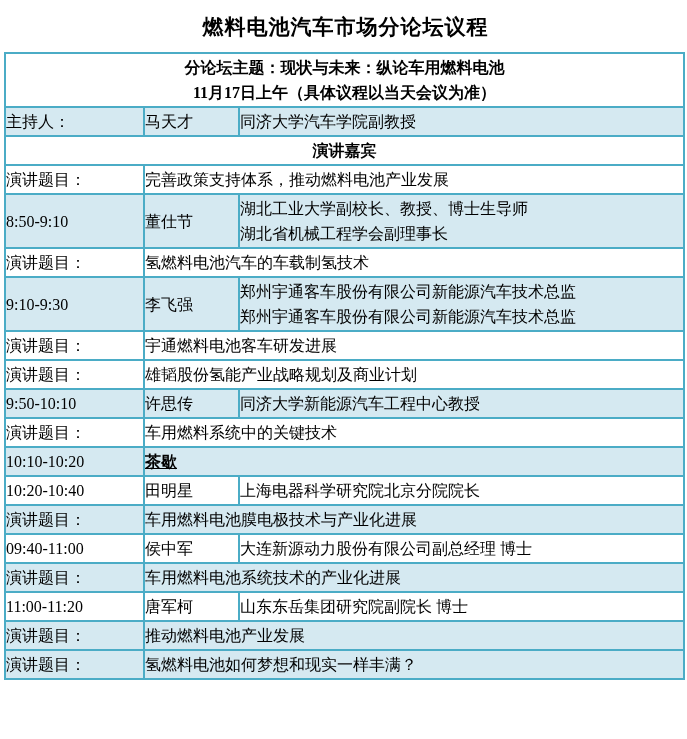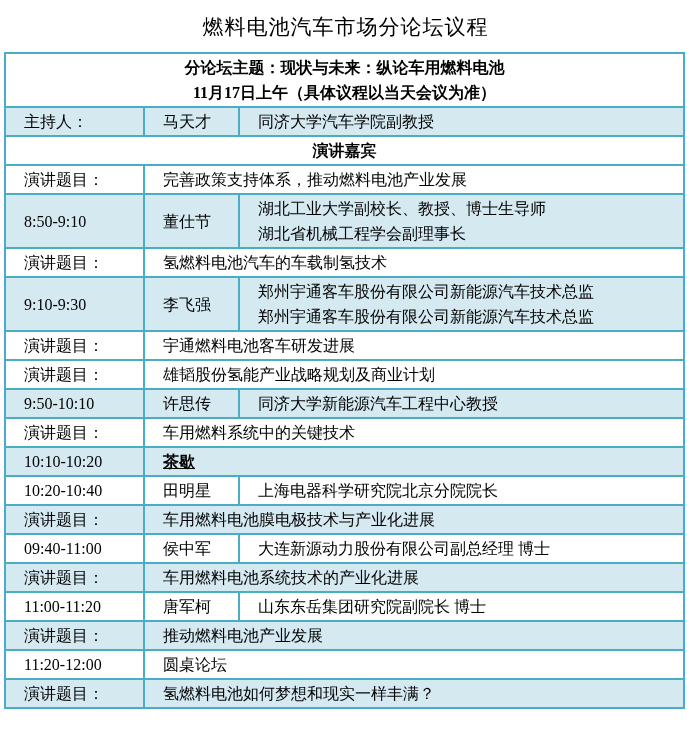--- a/index.html
+++ b/index.html
@@ -9,34 +9,34 @@
   }
   html,body{margin:0;padding:0;background:#ffffff;}
   body{
     font-family:"Liberation Serif","DejaVu Serif",serif;
     color:var(--text-color);
     width:687px;
   }
   .page{width:687px;}
   .page-title{
     font-size:21px;
-    font-weight:normal;
+    font-weight:bold;
     text-align:center;
     margin:13px 0 11px 4px;
     letter-spacing:1px;
   }
   table.agenda{
     border-collapse:collapse;
     table-layout:fixed;
     width:679px;
     margin-left:4px;
   }
   table.agenda td{
     border:2px solid var(--border-color);
-    padding:1px 18px;
+    padding:1px 0;
     font-size:16px;
     line-height:25px;
     vertical-align:middle;
     overflow:hidden;
   }
   tr.blue td{background:var(--row-fill);}
   tr.white td{background:#ffffff;}
   td.header-cell{
     text-align:center;
     font-weight:bold;
@@ -149,23 +149,19 @@
           <td class="c1">11:00-11:20</td>
           <td>唐军柯</td>
           <td>
             <span class="line">山东东岳集团研究院副院长 博士</span>
           </td>
         </tr>
         <tr class="blue">
           <td class="c1">演讲题目：</td>
           <td colspan="2">推动燃料电池产业发展</td>
         </tr>
-        <tr class="white">
-          <td class="c1">11:20-12:00</td>
-          <td colspan="2">圆桌论坛</td>
-        </tr>
         <tr class="blue">
           <td class="c1">演讲题目：</td>
           <td colspan="2">氢燃料电池如何梦想和现实一样丰满？</td>
         </tr>
       </tbody>
   </table>
 </div>
 
 </body></html>

